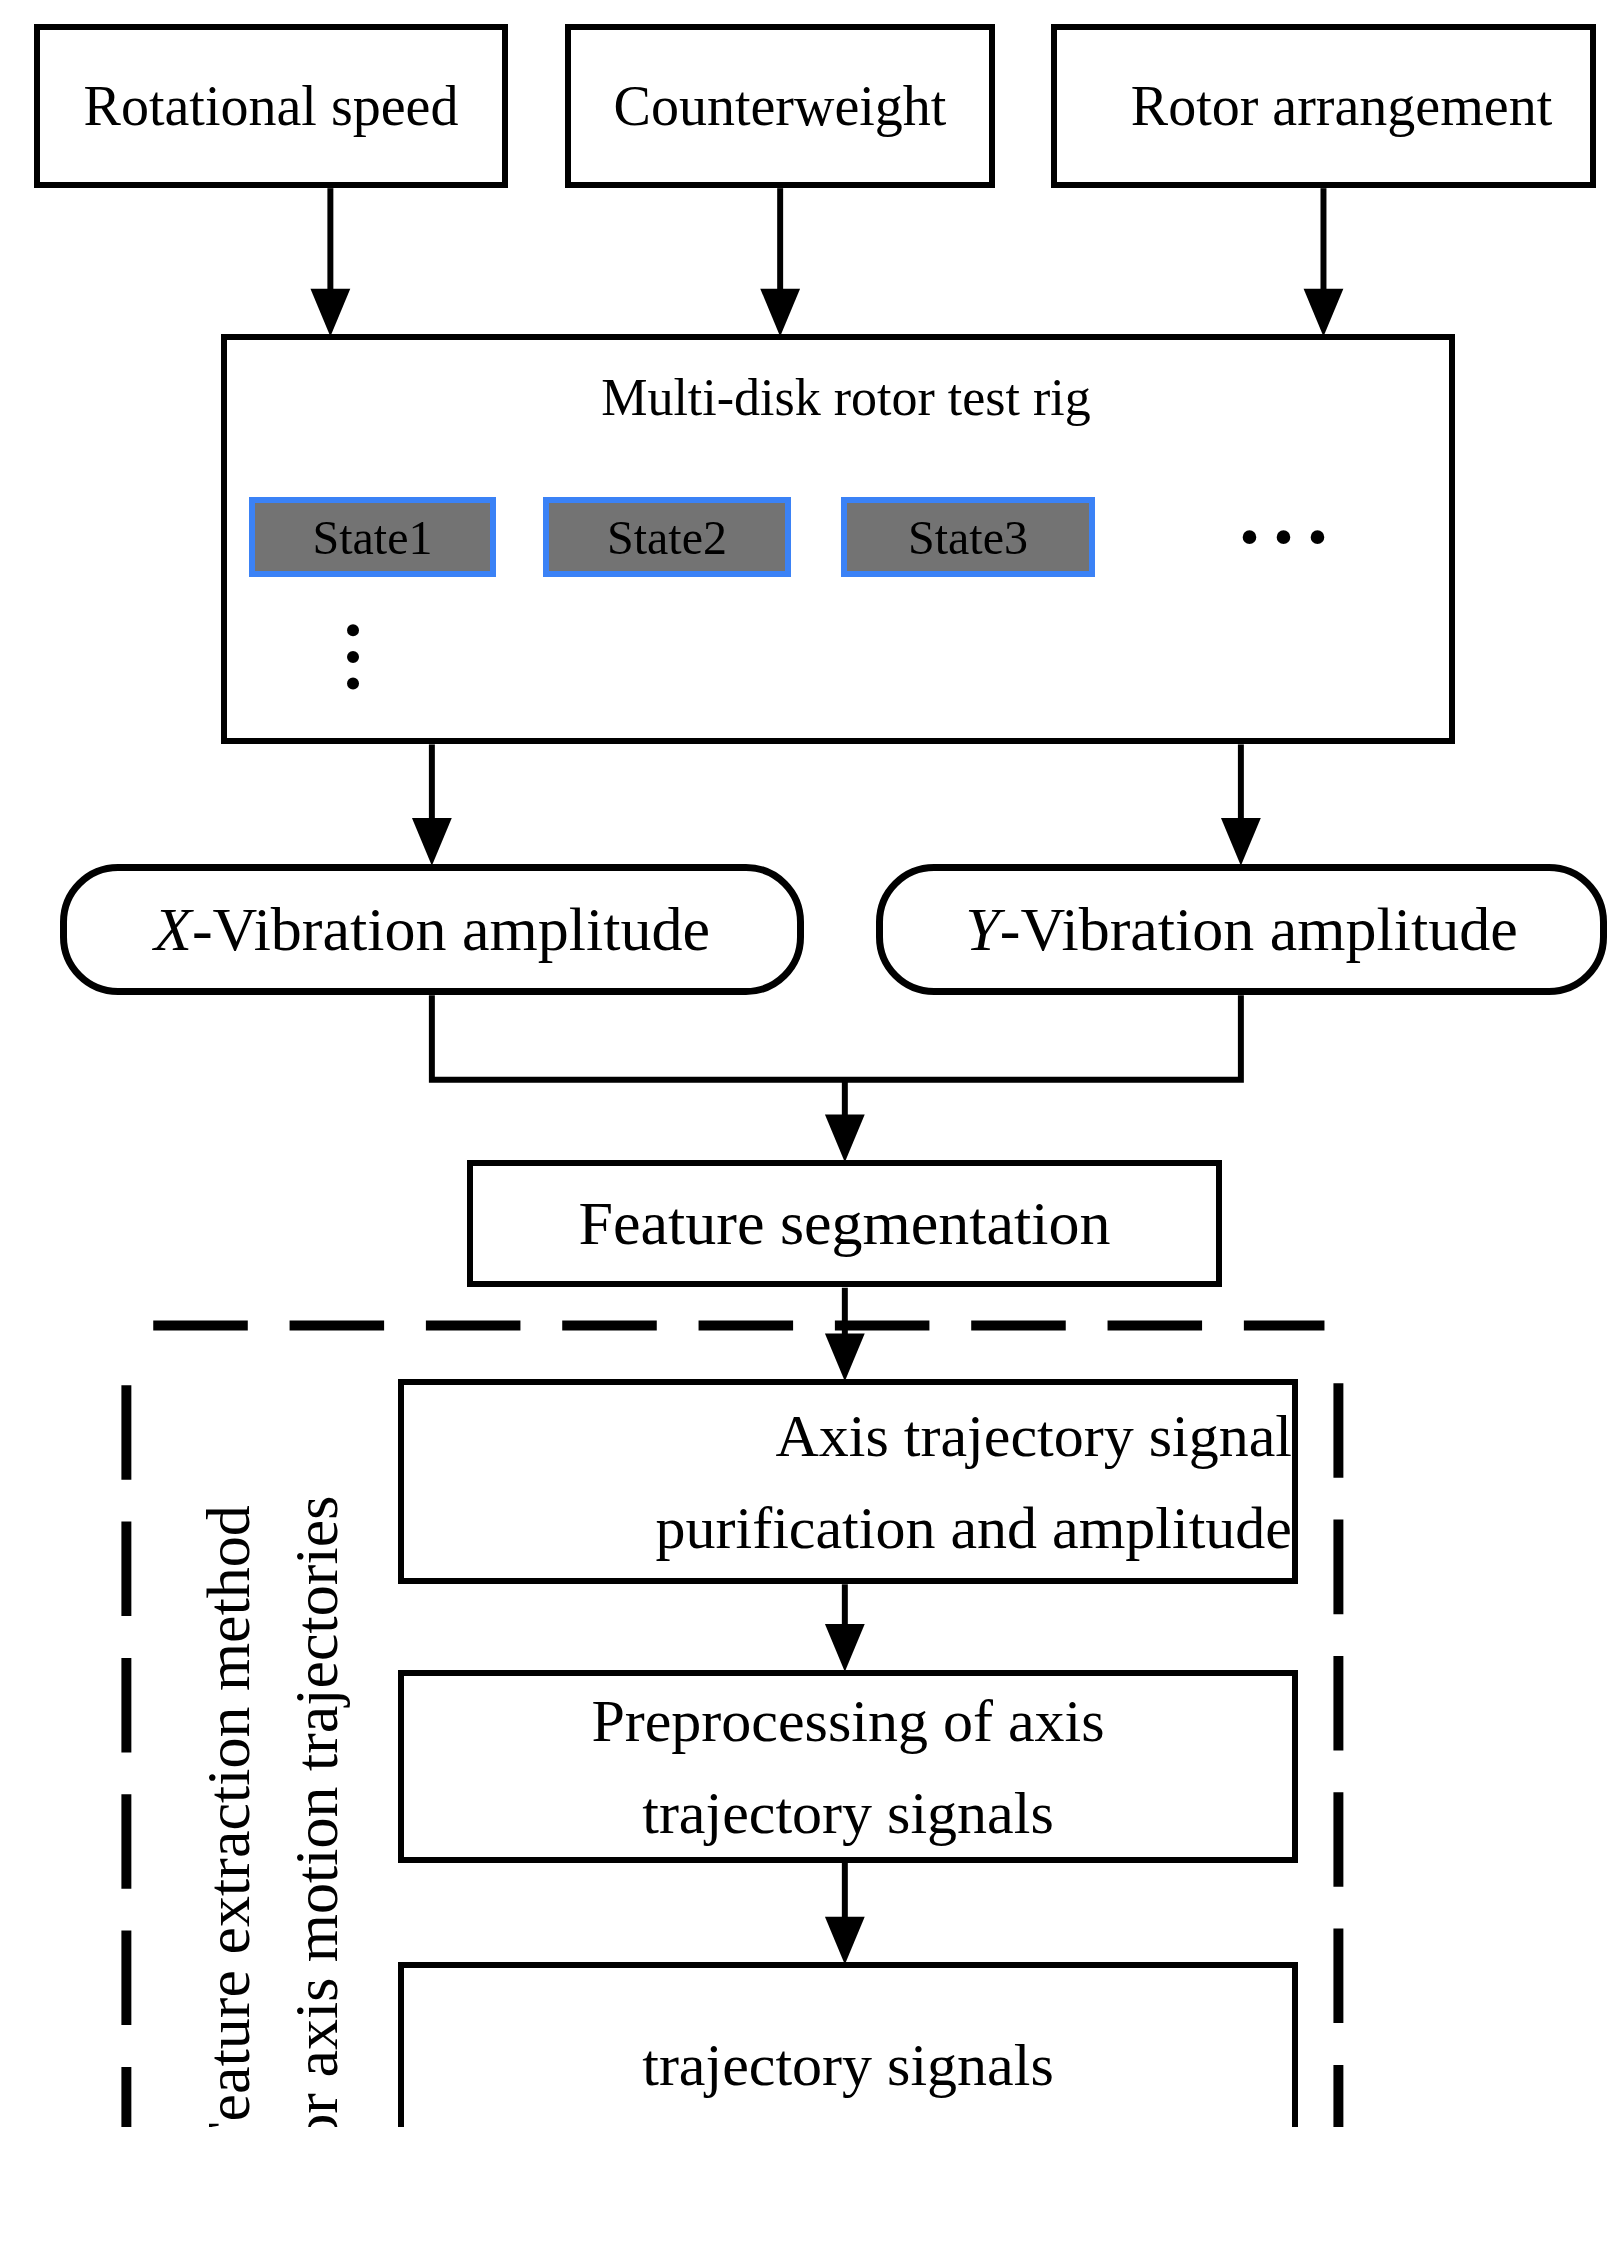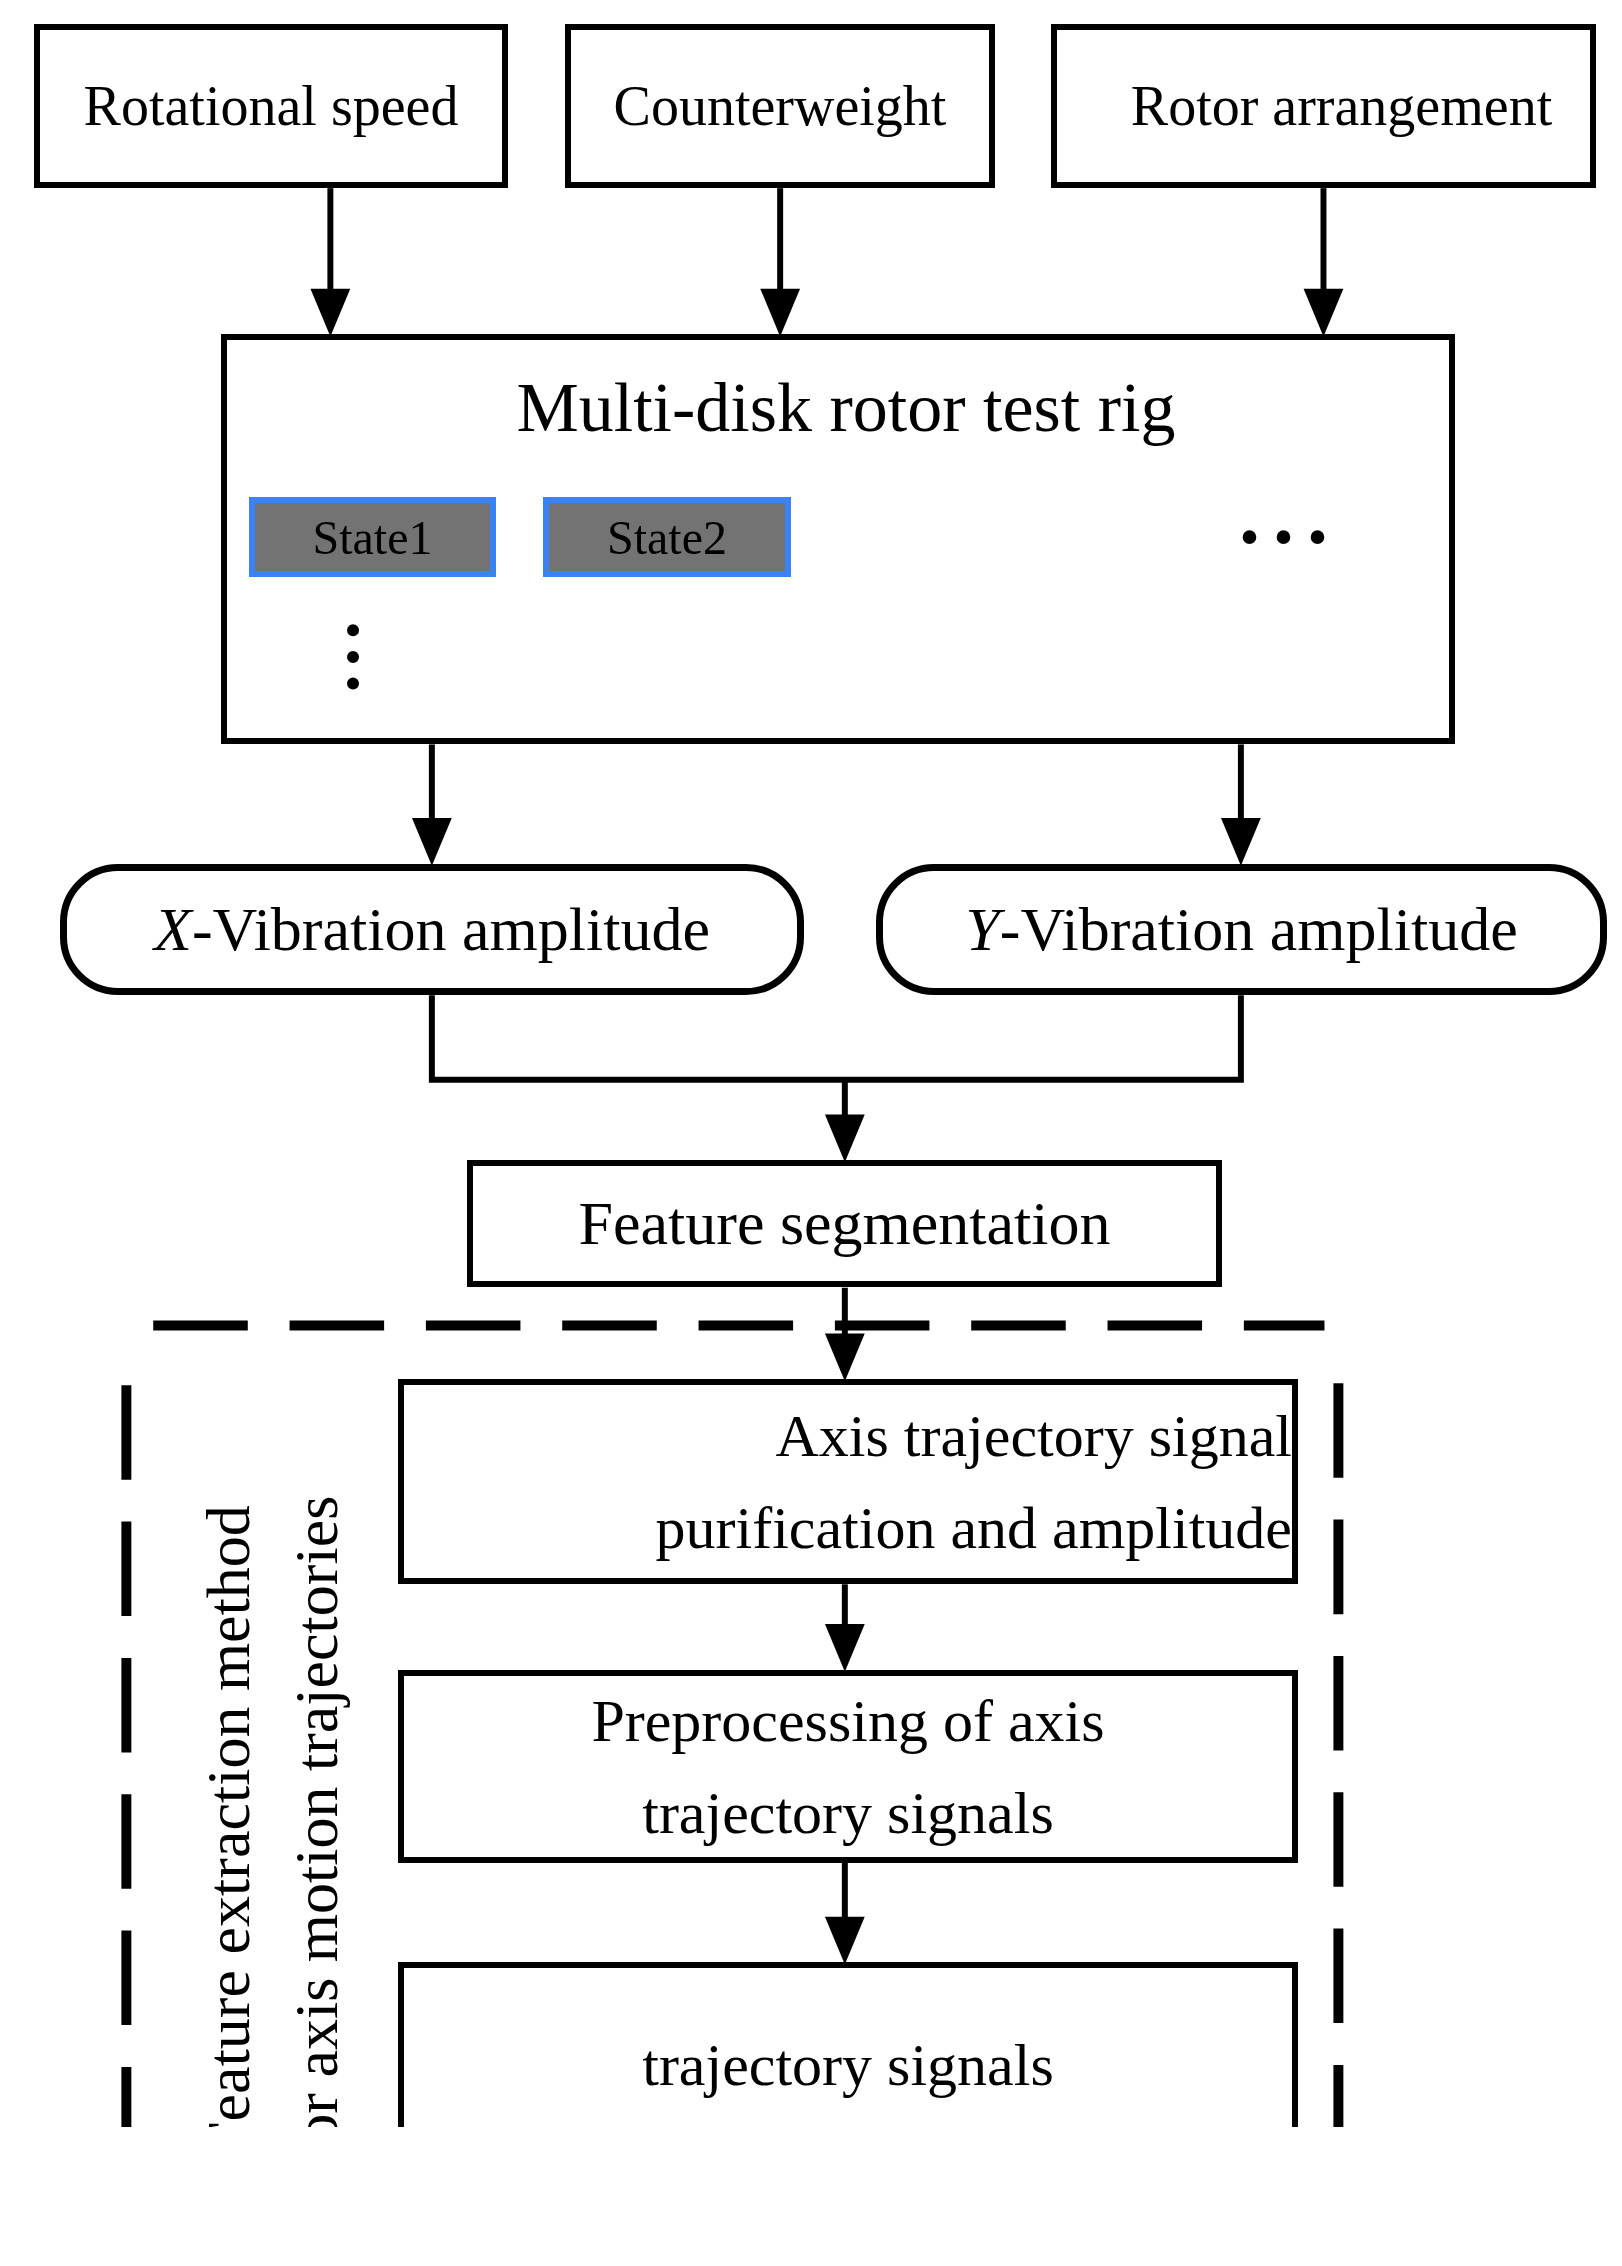--- a/index.html
+++ b/index.html
@@ -10,21 +10,21 @@
   .layer{position:absolute;left:0;top:0;}
   .box{
     position:absolute;box-sizing:border-box;border:6px solid #000;background:#fff;
     display:flex;align-items:center;justify-content:center;text-align:center;
     white-space:nowrap;z-index:2;
   }
   .input-box{font-size:56px;}
   .big-box{z-index:1;}
   .rig-title{
     position:absolute;left:16px;right:0;top:28px;text-align:center;
-    font-size:70px;white-space:nowrap;
+    font-size:52px;white-space:nowrap;
   }
   .state-box{
     position:absolute;box-sizing:border-box;border:6px solid #3b82f6;background:#737373;
     display:flex;align-items:center;justify-content:center;font-size:48px;white-space:nowrap;
   }
   .dots-h{
     position:absolute;font-size:84px;font-weight:bold;letter-spacing:6px;
     display:flex;align-items:center;justify-content:center;line-height:1;
   }
   .dots-v{
@@ -99,20 +99,23 @@
 
   <div class="box big-box" style="left:221px;top:334px;width:1234px;height:410px;">
     <div class="rig-title">Multi-disk rotor test rig</div>
 
     <div class="state-box" style="left:22px;top:157px;width:247px;height:80px;">
       <span>State1</span>
     </div>
     <div class="state-box" style="left:316px;top:157px;width:248px;height:80px;">
       <span>State2</span>
     </div>
+    <div class="state-box" style="left:614px;top:157px;width:254px;height:80px;">
+      <span>State3</span>
+    </div>
 
     <div class="dots-h" style="left:995px;top:155px;width:129px;height:84px;">···</div>
     <div class="dots-v" style="left:66px;top:281px;width:119px;height:74px;">···</div>
   </div>
 
   <div class="box oval" style="left:60px;top:864px;width:744px;height:131px;">
     <span class="it">X</span>
       <span>-Vibration amplitude</span>
   </div>
   <div class="box oval" style="left:876px;top:864px;width:731px;height:131px;">

